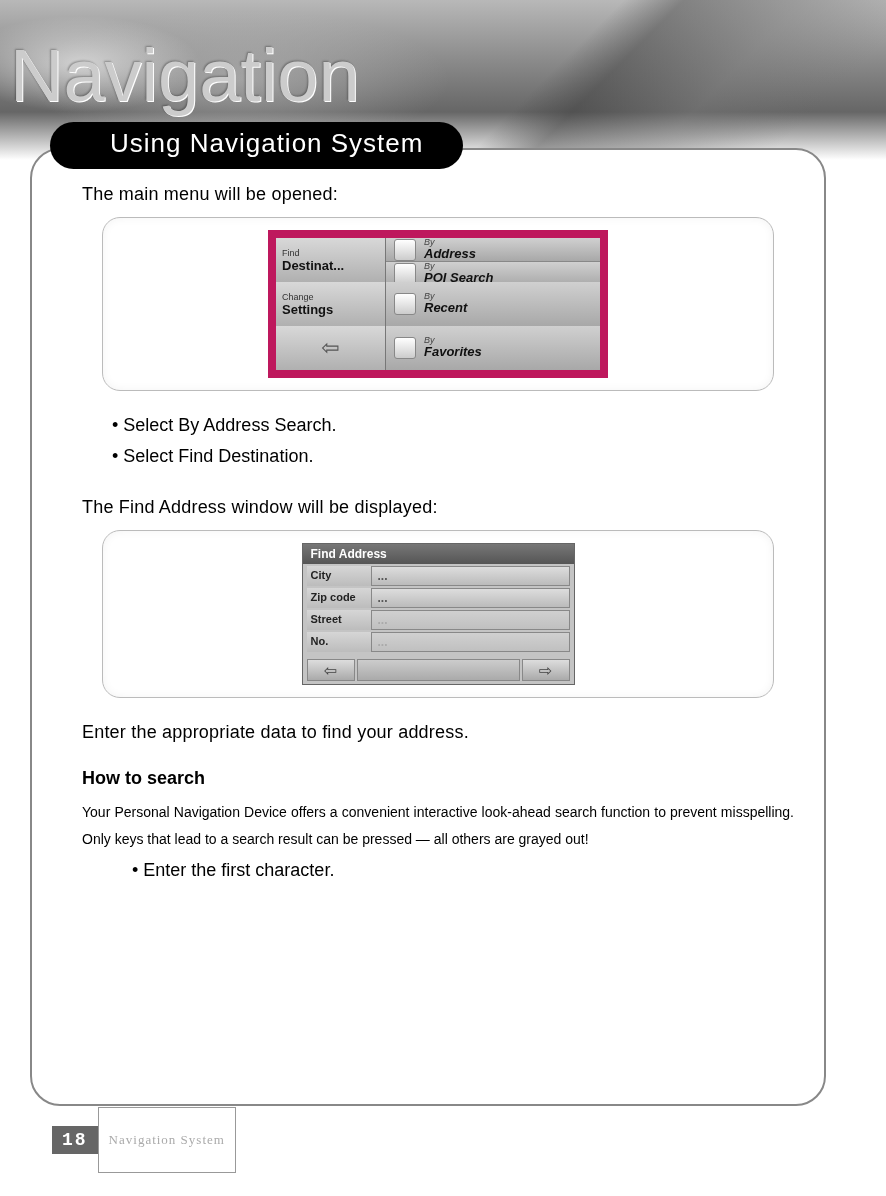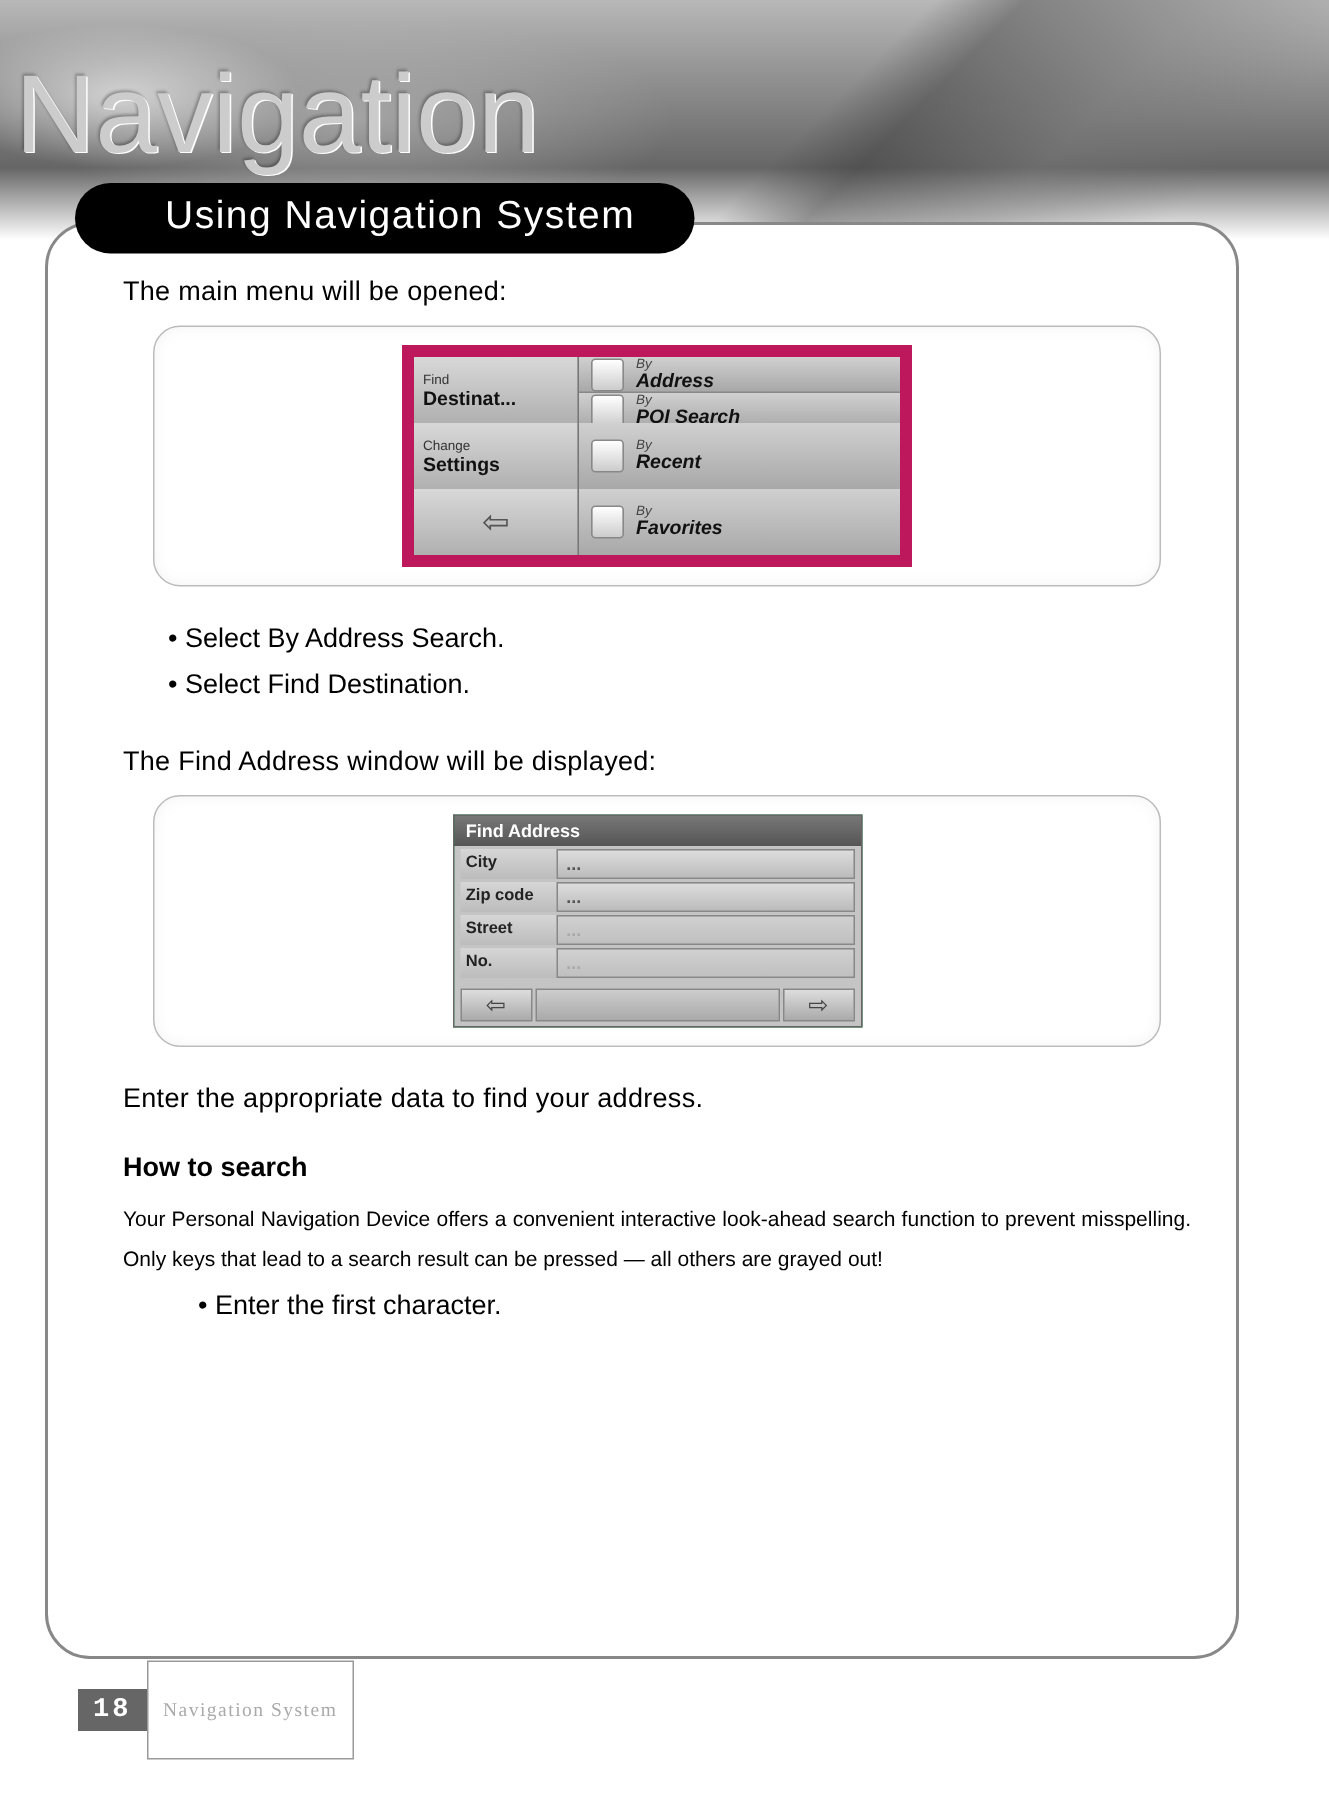--- a/index.html
+++ b/index.html
@@ -142,21 +142,21 @@
   }
   .bullet-list div {
     font-size: 18px;
     font-weight: 300;
     margin-bottom: 10px;
   }
   
   .addr-shot {
     width: 273px;
     border: 1px solid #666;
-    background: #15803d;
+    background: #701a75;
   }
   .addr-title {
     background: linear-gradient(180deg, #777, #555);
     color: #fff;
     font-size: 12px;
     font-weight: bold;
     padding: 3px 8px;
   }
   .addr-body {
     background: #c4c4c4;

